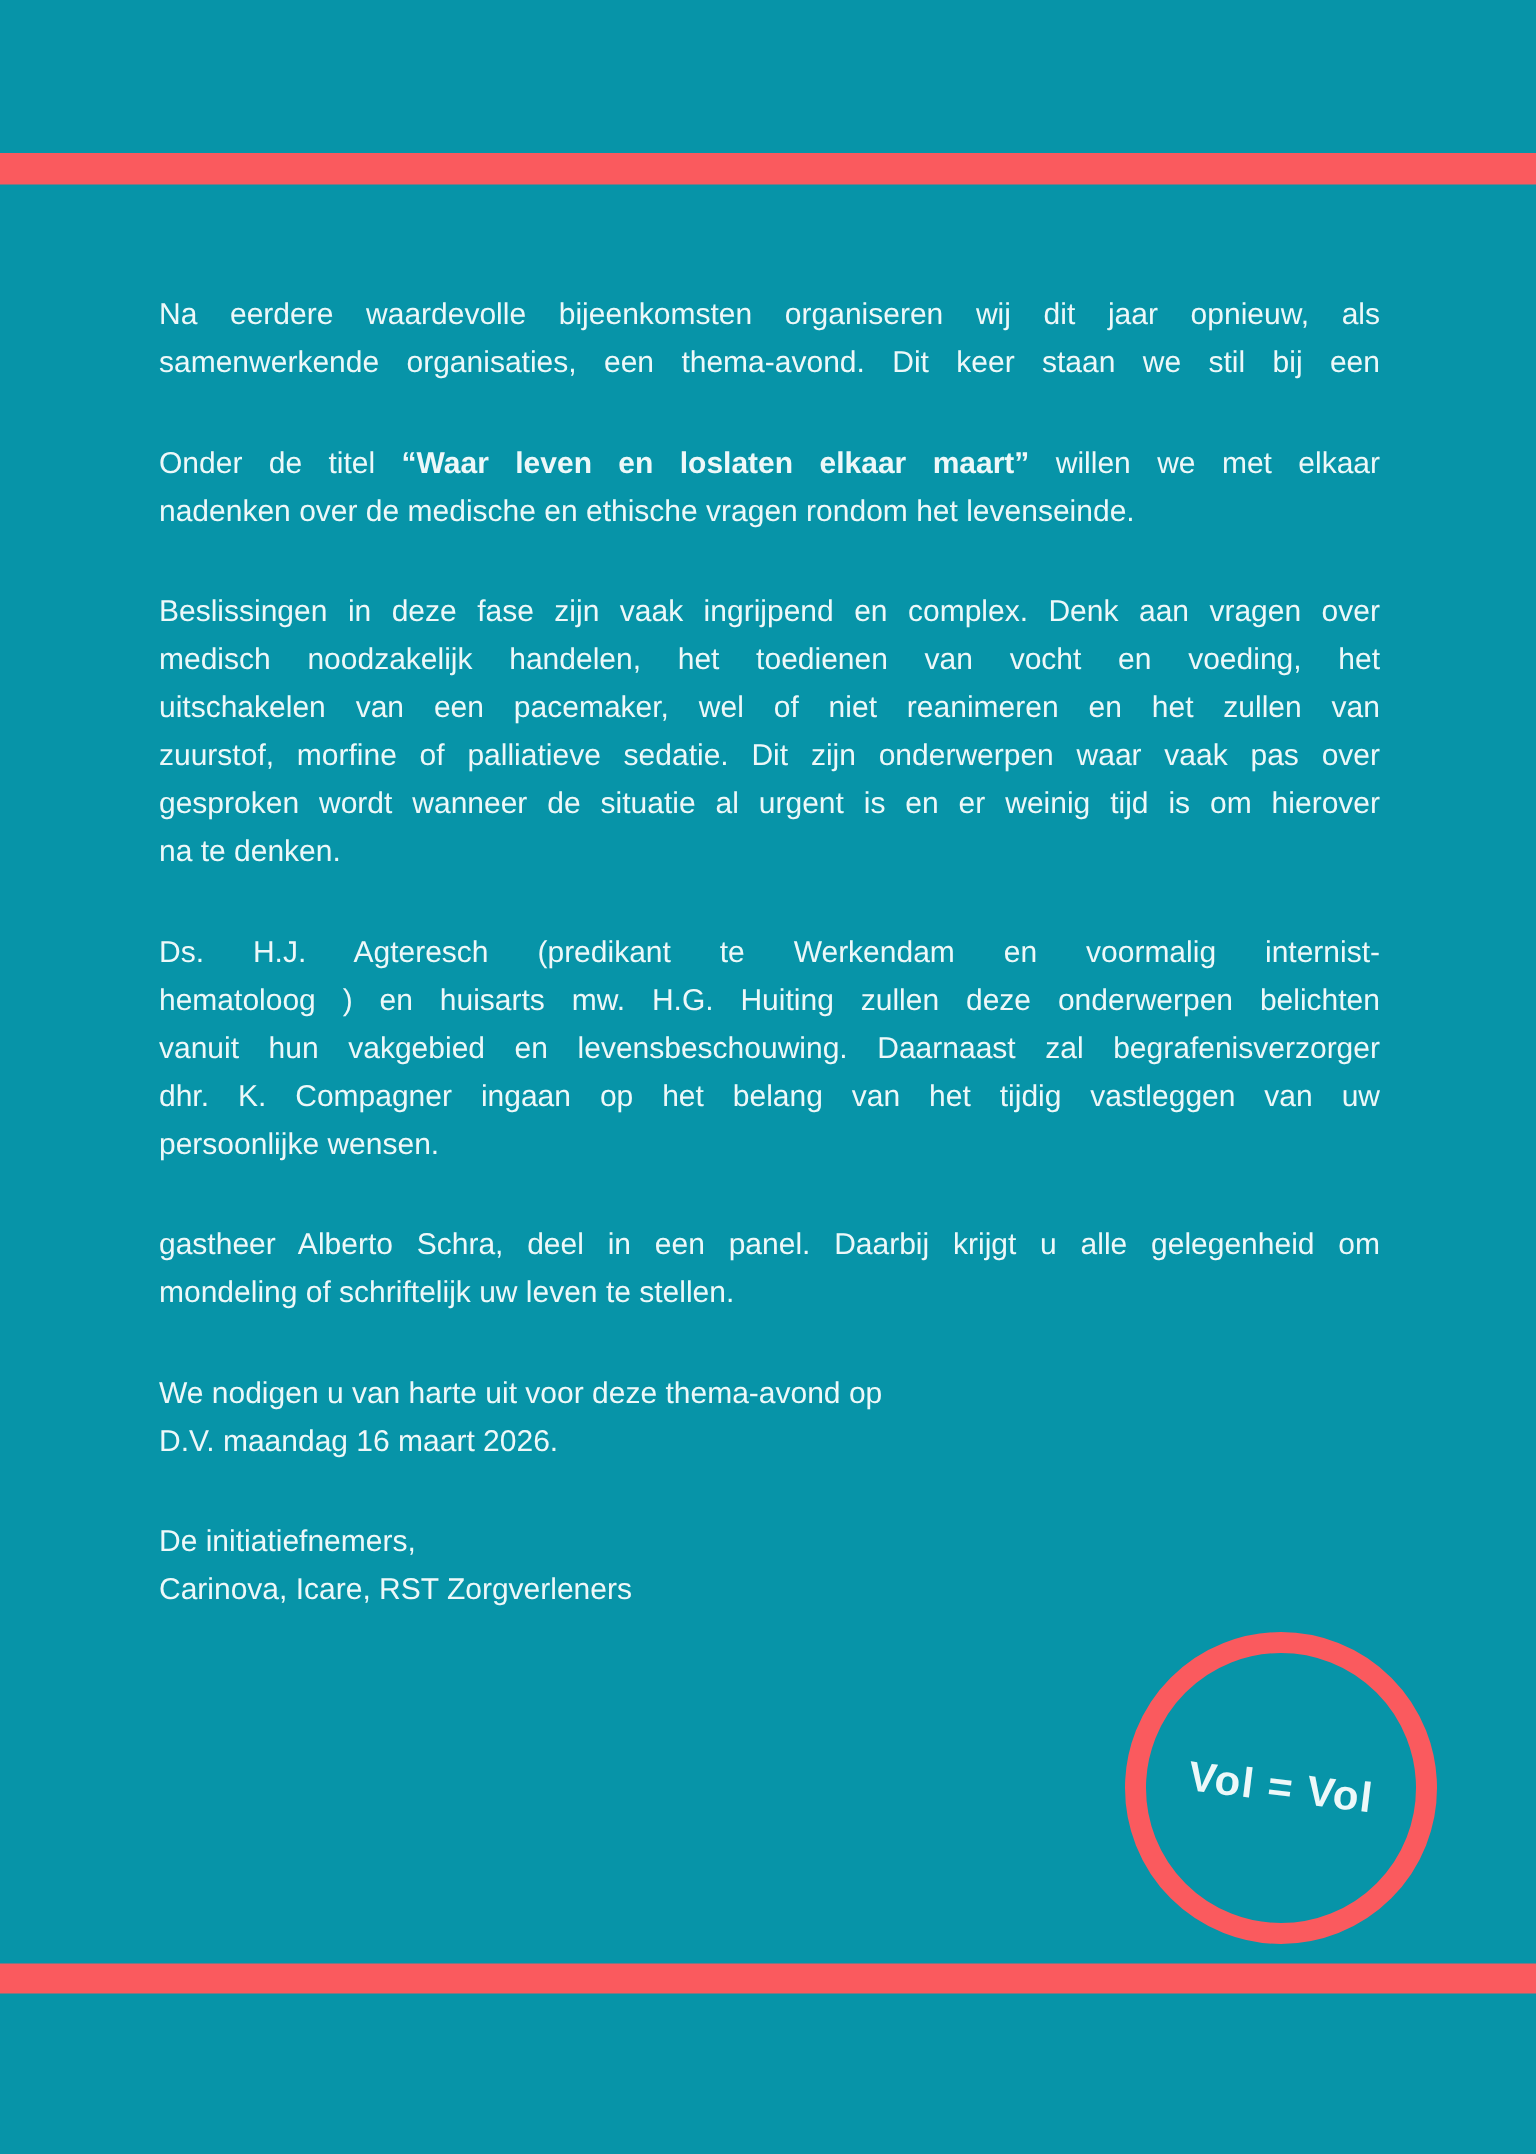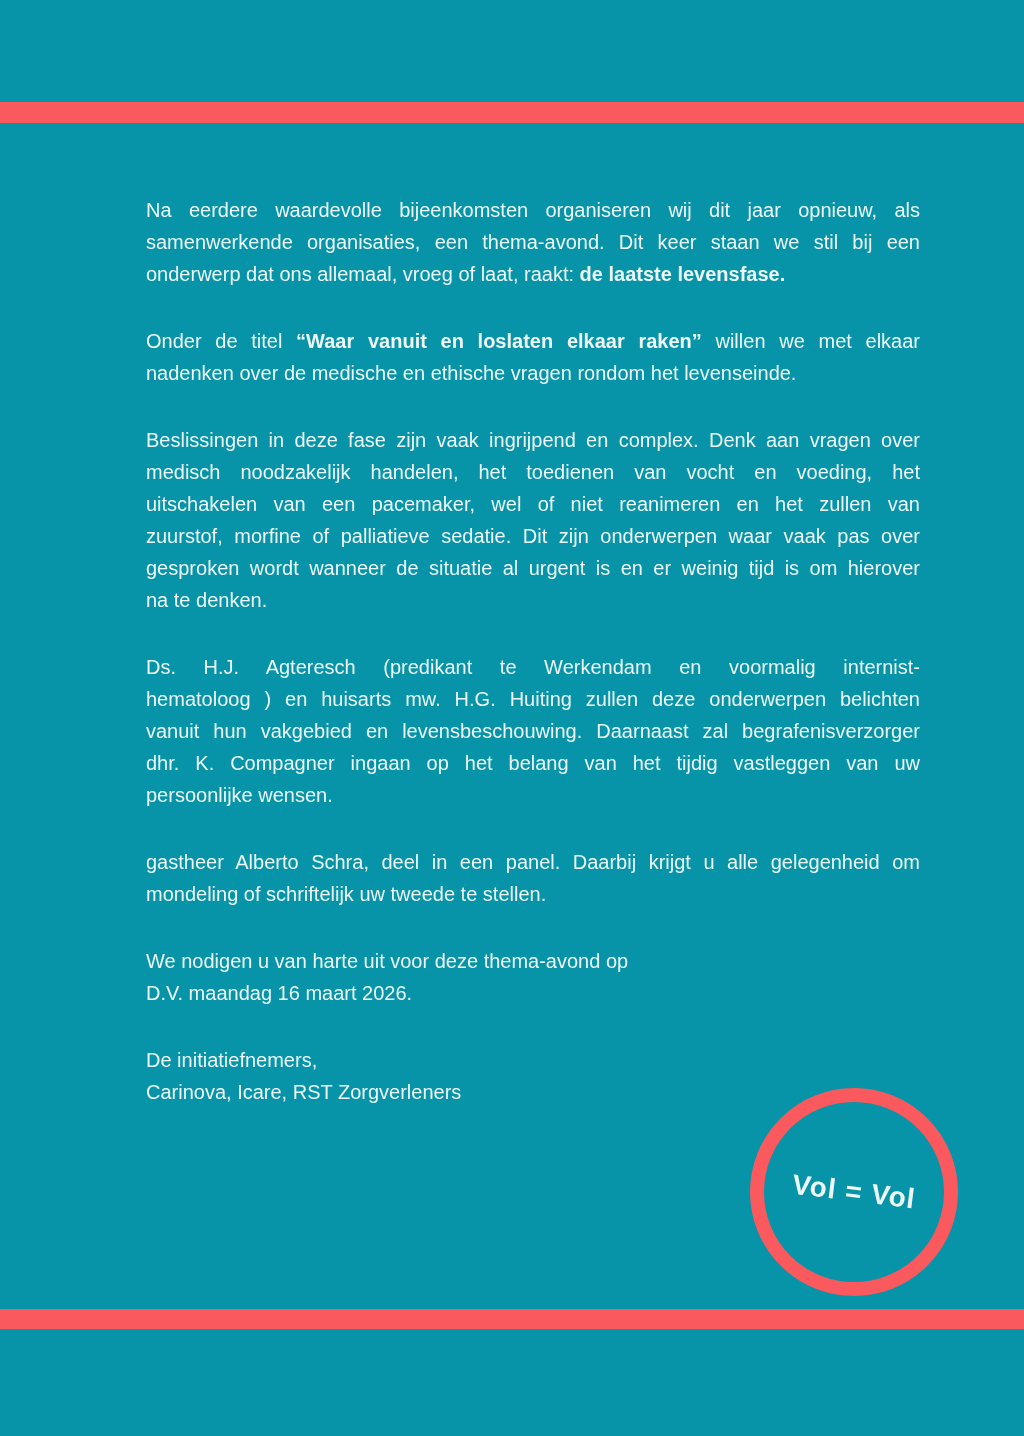--- a/index.html
+++ b/index.html
@@ -23,21 +23,21 @@
   .body-text {
     position: absolute;
     left: 106px;
     top: 194px;
     width: 814px;
     color: var(--txt, #EDF8F9);
     font-size: 20px;
     line-height: 32px;
   }
   .paragraph { margin: 0 0 35px 0; }
-  .line { white-space: normal; margin-left: 40px; }
+  .line { white-space: normal; }
   .line.just {
     text-align: justify;
     text-align-last: justify;
     text-justify: inter-word;
   }
   .line .b { font-weight: bold; }
 
   .stamp {
     position: absolute;
     left: 750px;
@@ -62,44 +62,43 @@
 </style>
 </head>
 <body style="--bg: #0794A8; --accent: #FA5A5E; --txt: #EDF8F9;">
 
 <div class="bar bar-top"></div>
 
 <div class="body-text">
     <div class="paragraph">
       <div class="line just"><span>Na eerdere waardevolle bijeenkomsten organiseren wij dit jaar opnieuw, als</span></div>
       <div class="line just"><span>samenwerkende organisaties, een thema-avond. Dit keer staan we stil bij een</span></div>
-      <div class="line"><span>onderwerp dat ons allemaal, vroeg of laat, raakt: </span><span class="b">de laatste levensfase.</span></div>
     </div>
     <div class="paragraph">
-      <div class="line just"><span>Onder de titel </span><span class="b">“Waar vanuit en loslaten elkaar raken”</span><span> willen we met elkaar</span></div>
+      <div class="line just"><span>Onder de titel </span><span class="b">“Waar leven en loslaten elkaar maart”</span><span> willen we met elkaar</span></div>
       <div class="line"><span>nadenken over de medische en ethische vragen rondom het levenseinde.</span></div>
     </div>
     <div class="paragraph">
       <div class="line just"><span>Beslissingen in deze fase zijn vaak ingrijpend en complex. Denk aan vragen over</span></div>
       <div class="line just"><span>medisch noodzakelijk handelen, het toedienen van vocht en voeding, het</span></div>
       <div class="line just"><span>uitschakelen van een pacemaker, wel of niet reanimeren en het zullen van</span></div>
       <div class="line just"><span>zuurstof, morfine of palliatieve sedatie. Dit zijn onderwerpen waar vaak pas over</span></div>
       <div class="line just"><span>gesproken wordt wanneer de situatie al urgent is en er weinig tijd is om hierover</span></div>
       <div class="line"><span>na te denken.</span></div>
     </div>
     <div class="paragraph">
       <div class="line just"><span>Ds. H.J. Agteresch (predikant te Werkendam en voormalig internist-</span></div>
       <div class="line just"><span>hematoloog ) en huisarts mw. H.G. Huiting zullen deze onderwerpen belichten</span></div>
       <div class="line just"><span>vanuit hun vakgebied en levensbeschouwing. Daarnaast zal begrafenisverzorger</span></div>
       <div class="line just"><span>dhr. K. Compagner ingaan op het belang van het tijdig vastleggen van uw</span></div>
       <div class="line"><span>persoonlijke wensen.</span></div>
     </div>
     <div class="paragraph">
       <div class="line just"><span>gastheer Alberto Schra, deel in een panel. Daarbij krijgt u alle gelegenheid om</span></div>
-      <div class="line"><span>mondeling of schriftelijk uw tweede te stellen.</span></div>
+      <div class="line"><span>mondeling of schriftelijk uw leven te stellen.</span></div>
     </div>
     <div class="paragraph">
       <div class="line"><span>We nodigen u van harte uit voor deze thema-avond op</span></div>
       <div class="line"><span>D.V. maandag 16 maart 2026.</span></div>
     </div>
     <div class="paragraph">
       <div class="line"><span>De initiatiefnemers,</span></div>
       <div class="line"><span>Carinova, Icare, RST Zorgverleners</span></div>
     </div>
   </div>

